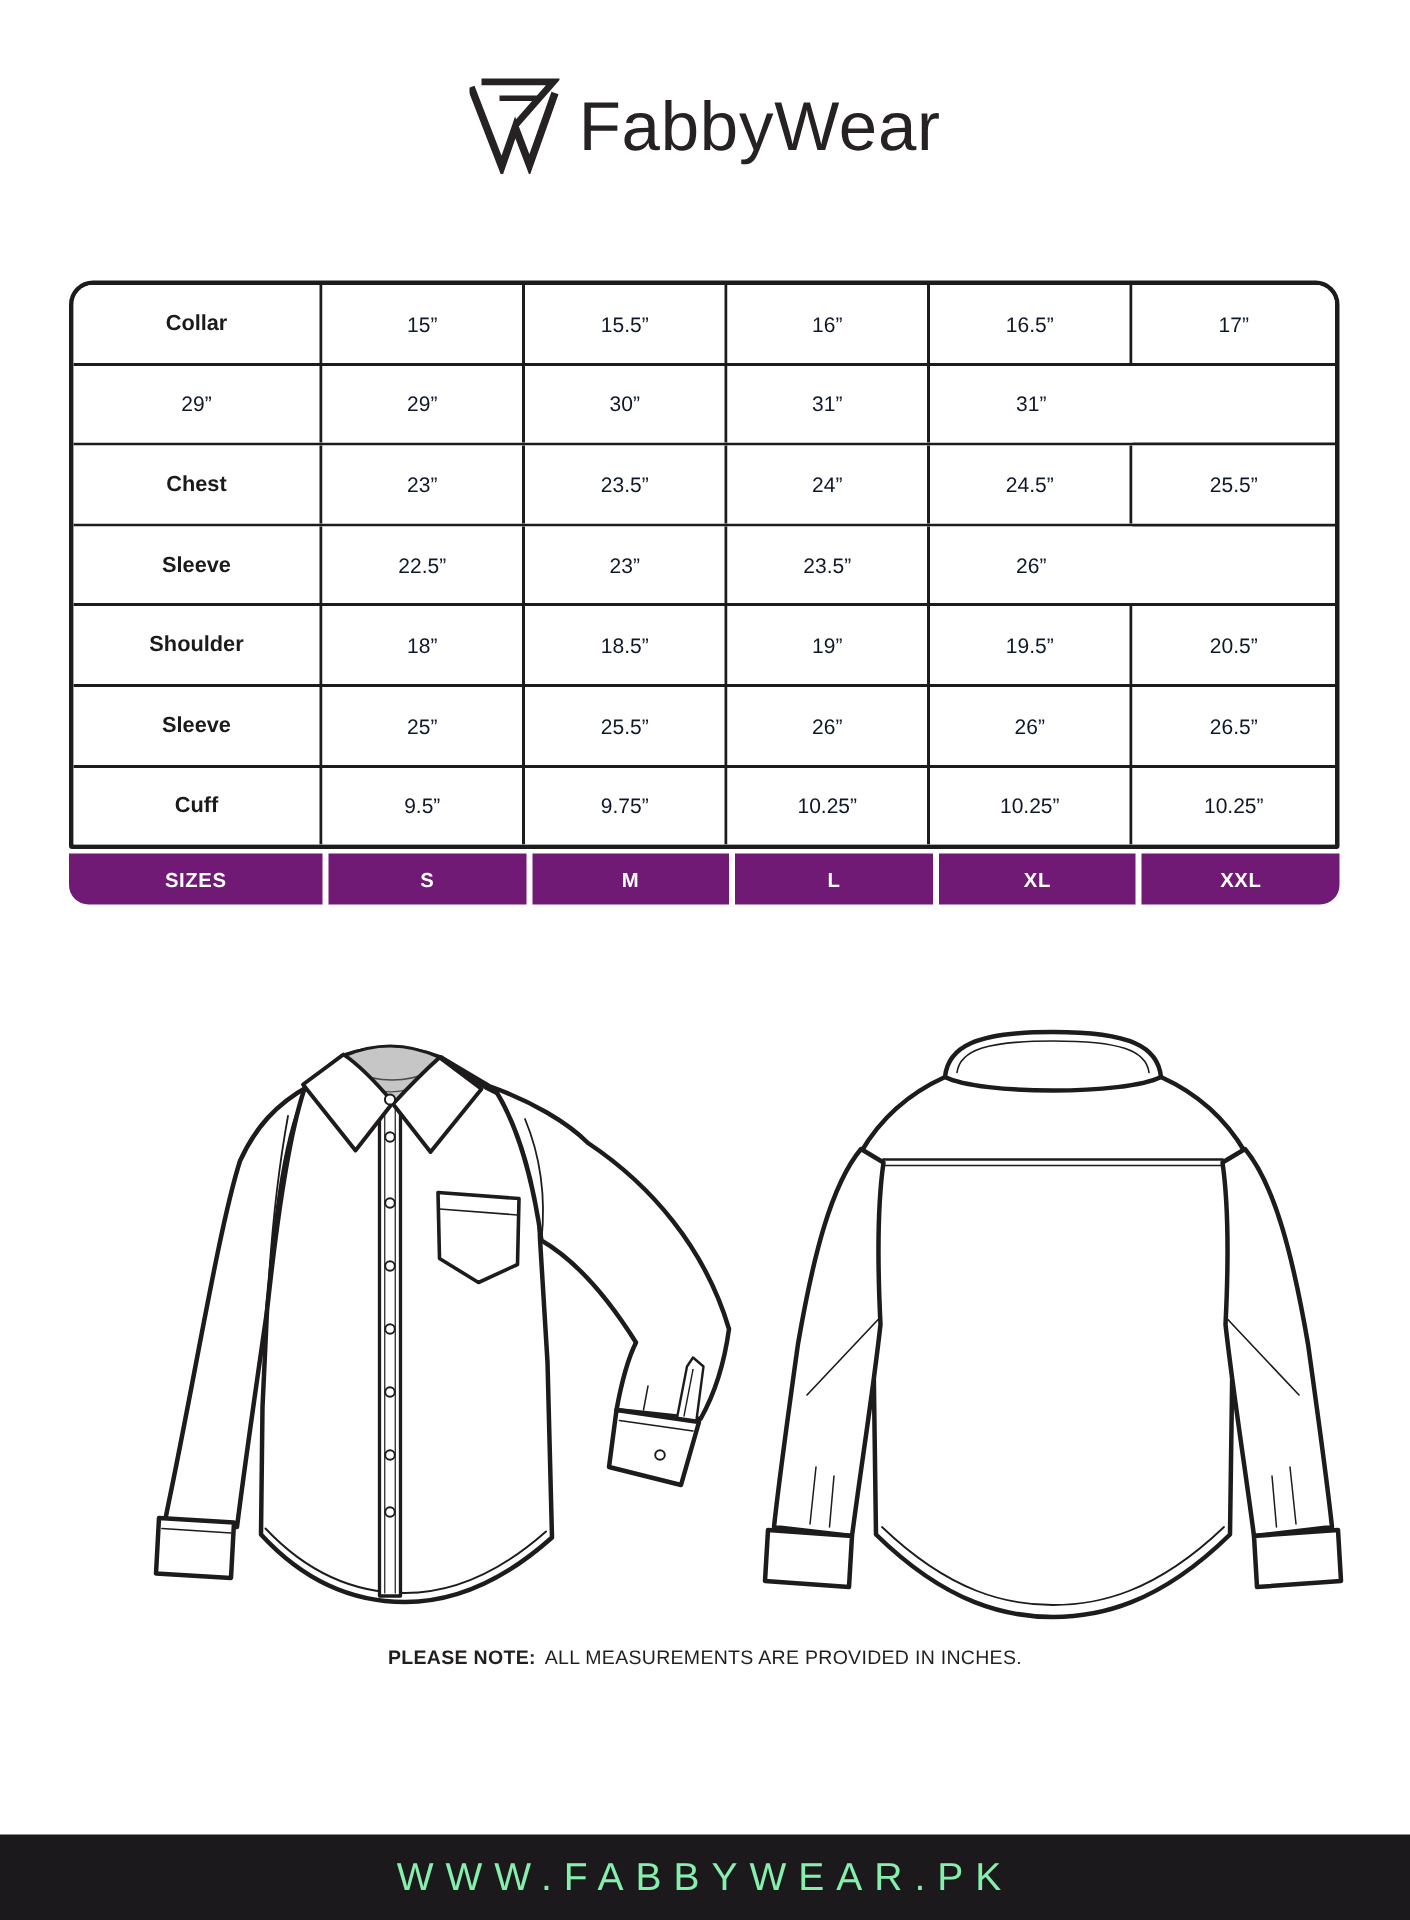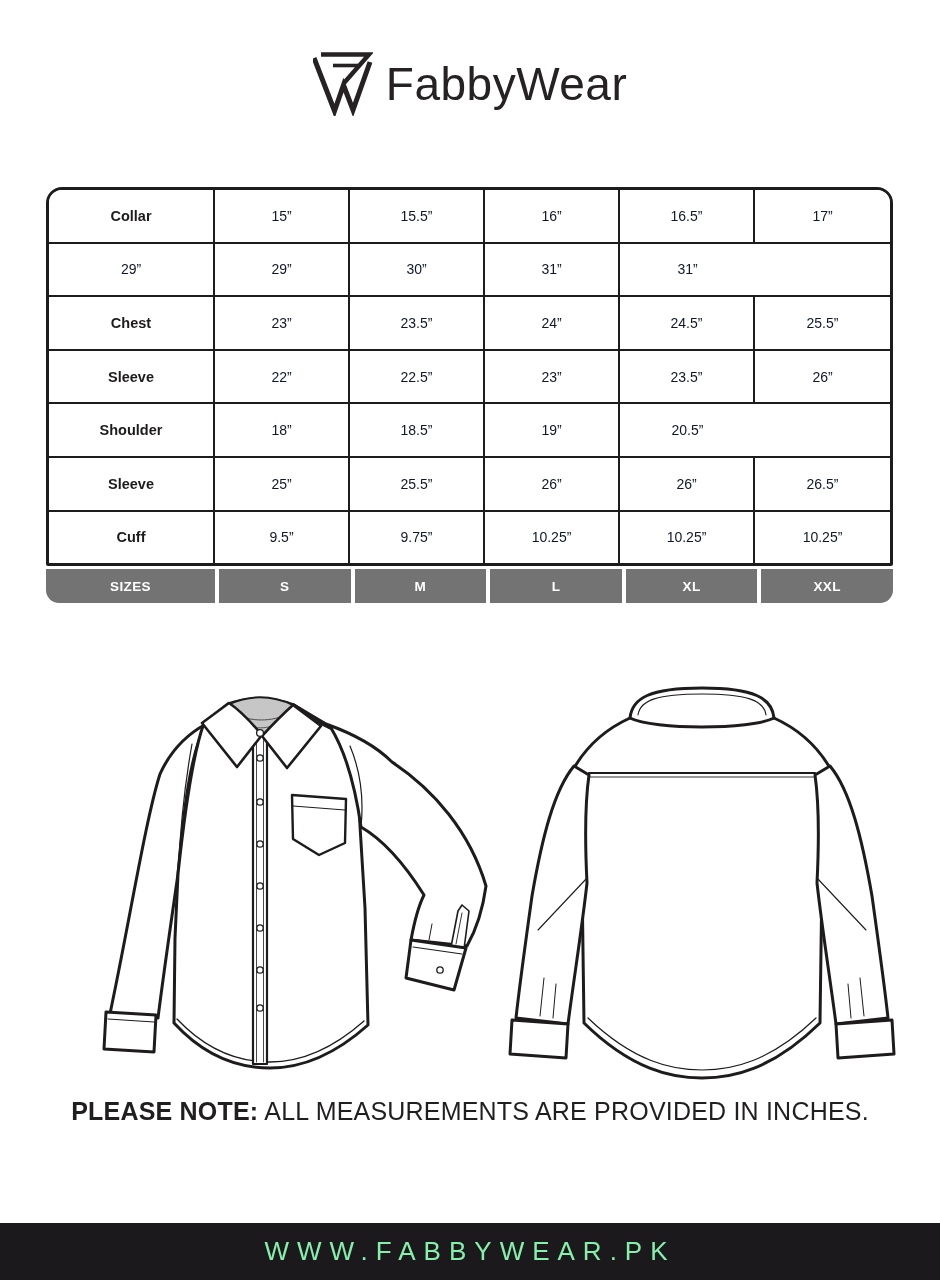--- a/index.html
+++ b/index.html
@@ -19,32 +19,32 @@
   .tbl { border:3px solid #1c1c1c; border-radius:16px 16px 2px 2px; overflow:hidden; background:#fff; }
   .trow { display:grid; grid-template-columns:166px repeat(5,1fr); height:51.6px;
           border-bottom:2.5px solid #1c1c1c; }
   .trow:last-child { border-bottom:none; }
   .tcell { display:flex; align-items:center; justify-content:center;
            border-right:2.5px solid #1c1c1c; font-size:14px; color:#0f172a; background:#fff; }
   .tcell:last-child { border-right:none; }
   .tcell.label { font-weight:700; font-size:14.5px; color:#1d1a1b; }
   .sizes-row { margin-top:3px; display:grid; grid-template-columns:169px repeat(5,1fr);
                column-gap:4px; height:34px; }
-  .scell { background:#737373; color:#ffffff; font-weight:700; font-size:13.5px;
+  .scell { background:#701a75; color:#ffffff; font-weight:700; font-size:13.5px;
            display:flex; align-items:center; justify-content:center; letter-spacing:0.4px; }
   .scell:first-child { border-radius:0 0 0 13px; }
   .scell:last-child  { border-radius:0 0 13px 0;text-align:center; }
 
   
   .shirt-front { position:absolute; left:88px;  top:678px; }
   .shirt-back  { position:absolute; left:492px; top:678px; }
 
   
   .note { position:absolute; top:1097px; left:0; width:100%; text-align:center;
-          font-size:25px; color:#211e1f; letter-spacing:0.2px; }
+          font-size:13px; color:#211e1f; letter-spacing:0.2px; }
   .note b { font-weight:700; margin-right:6px; }
 
   
   .footer { position:absolute; left:0; top:1223px; width:100%; height:57px;
             background:#1c191c; display:flex; align-items:center; justify-content:center; }
   .footer-text { color:#86efac; font-size:26px; letter-spacing:8px; font-weight:500; }
 </style>
 </head>
 <body>
 
@@ -79,31 +79,31 @@
       <div class="trow">
         <div class="tcell label">Chest</div>
         <div class="tcell">23”</div>
         <div class="tcell">23.5”</div>
         <div class="tcell">24”</div>
         <div class="tcell">24.5”</div>
         <div class="tcell">25.5”</div>
       </div>
       <div class="trow">
         <div class="tcell label">Sleeve</div>
-        <div class="tcell">22”</div>
         <div class="tcell">22.5”</div>
         <div class="tcell">23”</div>
         <div class="tcell">23.5”</div>
         <div class="tcell">26”</div>
       </div>
       <div class="trow">
         <div class="tcell label">Shoulder</div>
         <div class="tcell">18”</div>
         <div class="tcell">18.5”</div>
         <div class="tcell">19”</div>
+        <div class="tcell">19.5”</div>
         <div class="tcell">20.5”</div>
       </div>
       <div class="trow">
         <div class="tcell label">Sleeve</div>
         <div class="tcell">25”</div>
         <div class="tcell">25.5”</div>
         <div class="tcell">26”</div>
         <div class="tcell">26”</div>
         <div class="tcell">26.5”</div>
       </div>

